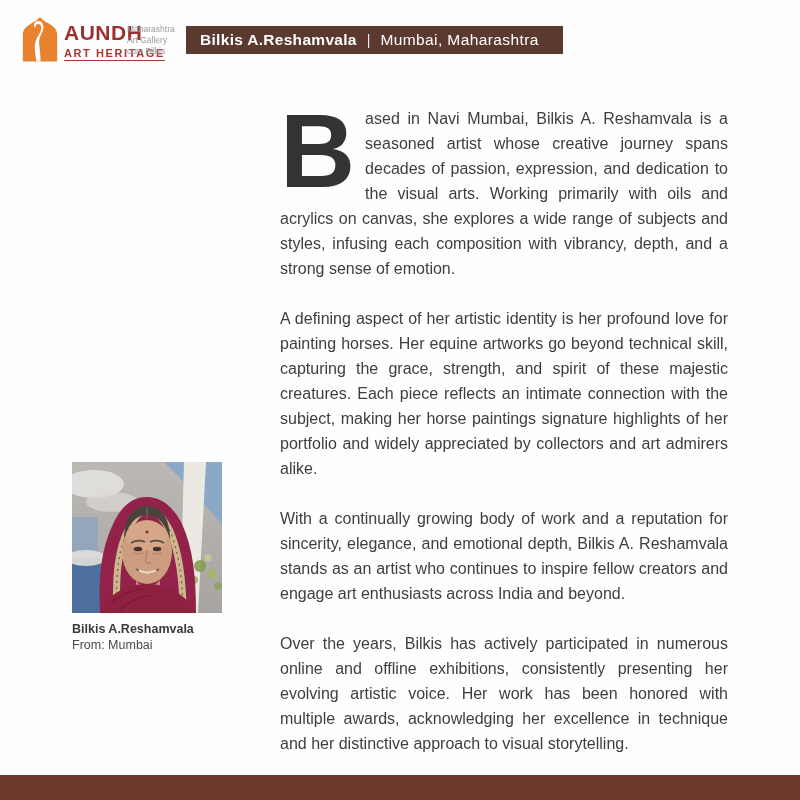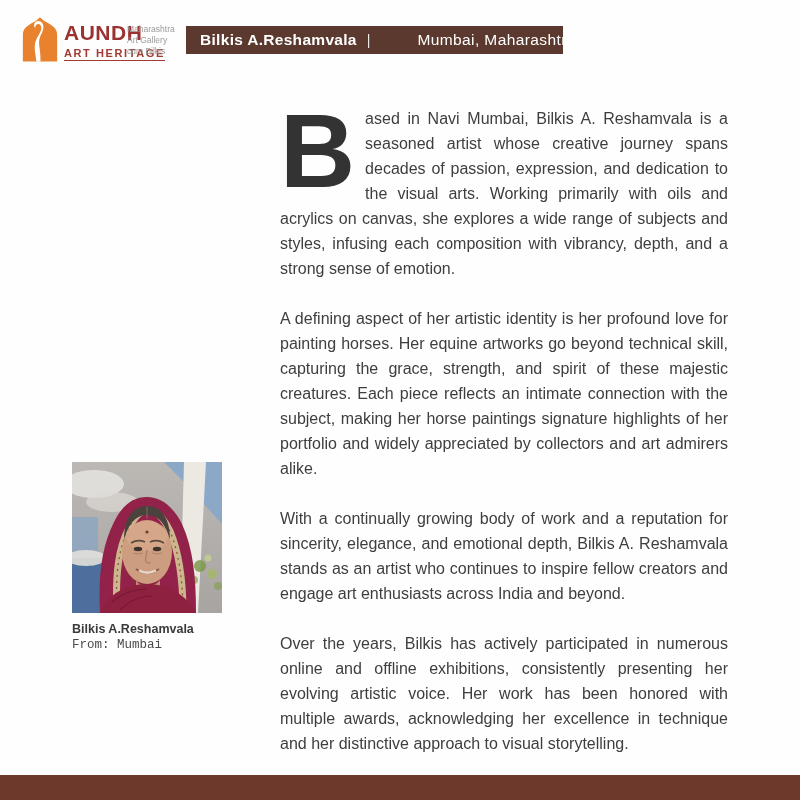--- a/index.html
+++ b/index.html
@@ -36,21 +36,21 @@
     position:absolute; left:186px; top:26px;
     width:377px; height:28px;
     background:#5b392e;
     display:flex; align-items:center;
     padding:0 14px;
     color:#ffffff;
     white-space:nowrap;
   }
   .header-bar .artist-name { font-size:15.5px; font-weight:700; letter-spacing:0.3px; }
   .header-bar .sep { font-size:14px; font-weight:300; margin:0 10px; opacity:0.9; }
-  .header-bar .location { font-size:15.5px; font-weight:400; letter-spacing:0.4px;margin-left:37px; }
+  .header-bar .location { font-size:15.5px; font-weight:400; letter-spacing:0.4px; }
 
   
   .bio-column {
     position:absolute; left:280px; top:106px; width:448px;
     color:#3e3e3e;
     font-size:16px; line-height:25px;
     text-align:justify;
   }
   .bio-column p { margin-bottom:25px; }
   .dropcap {
@@ -58,21 +58,21 @@
     font-size:104px; line-height:78px;
     font-weight:700; color:#333333;
     margin:6px 10px 0 0;
   }
 
   
   .profile-card { position:absolute; left:72px; top:462px; width:170px; }
   .profile-photo { width:150px; height:151px; display:block; }
   .profile-caption { margin-top:8px; }
   .profile-caption .p-name { font-size:12.5px; font-weight:700; color:#3a3a3a; line-height:16px; }
-  .profile-caption .p-line { font-size:12.5px; font-weight:400; color:#4a4a4a; line-height:16px;font-family:Liberation Mono, monospace; }
+  .profile-caption .p-line { font-size:12.5px; font-weight:400; color:#4a4a4a; line-height:16px; }
 
   
   .footer-bar {
     position:absolute; left:0; bottom:0;
     width:800px; height:25px;
     background:#6c392a;
   }
 </style>
 </head>
 <body>

